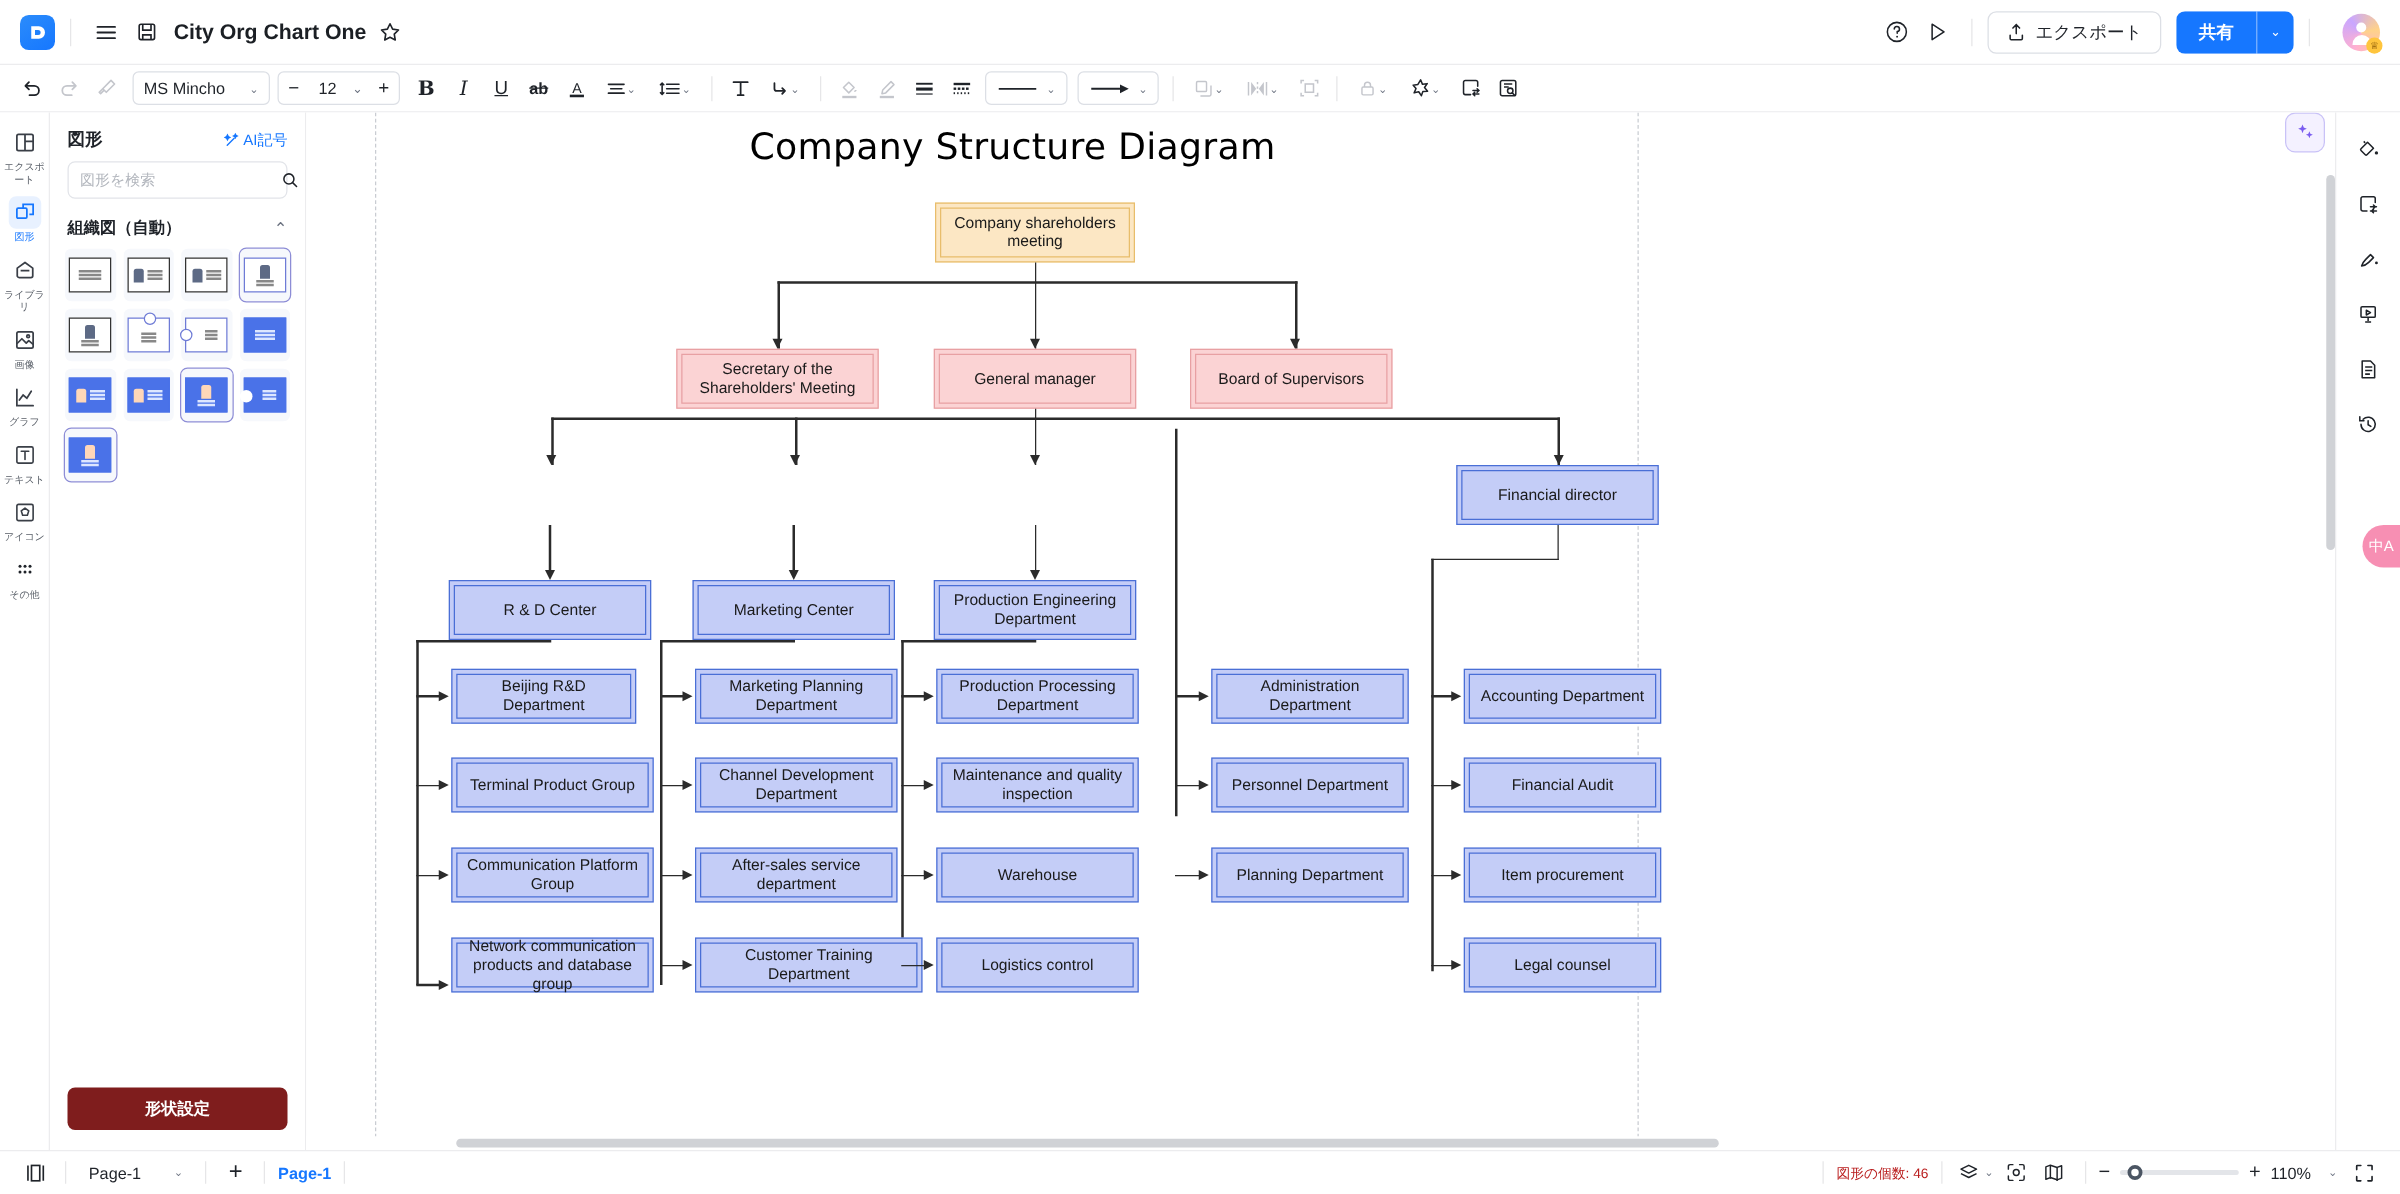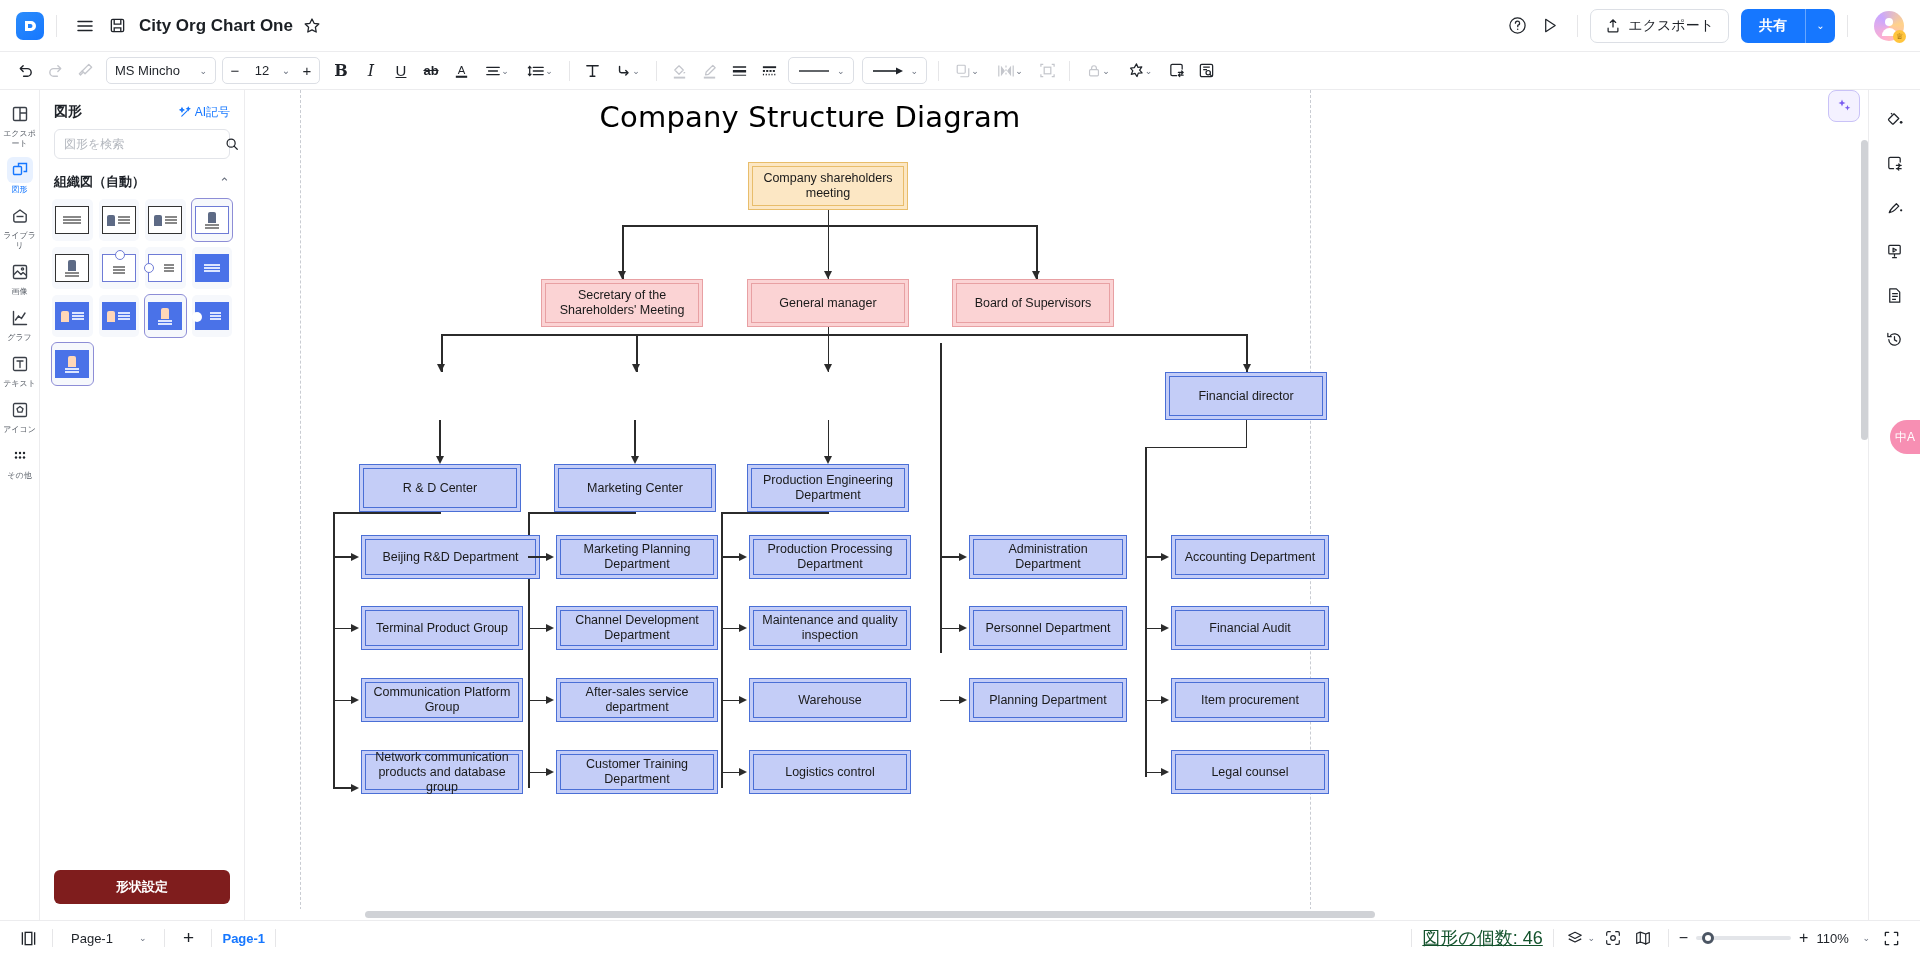--- a/index.html
+++ b/index.html
@@ -215,21 +215,21 @@
   .statusbar {
     position:absolute; bottom:0; left:0; width:1920px; height:35px;
     background:#fff; border-top:1px solid #ececee;
     display:flex; align-items:center; padding:0 14px; font-size:13px; color:#1f2329;
   }
   .pagesel {
     display:flex;align-items:center;gap:26px;padding:0 8px;height:24px;cursor:pointer;font-size:13px;
   }
   .ssep { width:1px;height:18px;background:#e6e6e8;margin:0 10px; }
   .page-tab { color:#1677ff;font-weight:bold;font-size:13px;cursor:pointer; }
-  .count { font-size:18px;color:#14532d;white-space:nowrap;text-decoration:underline; }
+  .count { font-size:11px;color:#b91c1c;white-space:nowrap; }
   .zoomrow { display:flex;align-items:center;gap:8px; }
   .zslider { width:95px;height:4px;border-radius:2px;background:#e3e5e9;position:relative; }
   .zslider .knob { position:absolute;left:6px;top:-4px;width:12px;height:12px;border-radius:50%;background:#fff;border:3px solid #4b5563; }
   .zval { font-size:13px;min-width:38px; }
   svg { display:block; }
 </style>
 </head>
 <body>
 
 <div class="topbar">
@@ -780,21 +780,21 @@
       <span class="lbl">Production Engineering Department</span>
     </div>
 
     <div class="conn" style="left:88px;top:422px;width:1.6px;height:276px"></div>
     <div class="conn" style="left:88px;top:422px;width:108px;height:1.6px"></div>
     <div class="conn" style="left:283px;top:422px;width:1.6px;height:276px"></div>
     <div class="conn" style="left:283px;top:422px;width:108px;height:1.6px"></div>
     <div class="conn" style="left:476px;top:422px;width:1.6px;height:276px"></div>
     <div class="conn" style="left:476px;top:422px;width:108px;height:1.6px"></div>
 
-    <div class="node blue" style="left:116px;top:445px;width:179px;height:44px">
+    <div class="node blue" style="left:116px;top:445px;width:148px;height:44px">
       <span class="inner"></span>
       <span class="lbl">Beijing R&amp;D Department</span>
     </div>
     <div class="node blue" style="left:116px;top:516px;width:162px;height:44px">
       <span class="inner"></span>
       <span class="lbl">Terminal Product Group</span>
     </div>
     <div class="node blue" style="left:116px;top:588px;width:162px;height:44px">
       <span class="inner"></span>
       <span class="lbl">Communication Platform Group</span>
@@ -817,21 +817,21 @@
       <span class="lbl">Marketing Planning Department</span>
     </div>
     <div class="node blue" style="left:311px;top:516px;width:162px;height:44px">
       <span class="inner"></span>
       <span class="lbl">Channel Development Department</span>
     </div>
     <div class="node blue" style="left:311px;top:588px;width:162px;height:44px">
       <span class="inner"></span>
       <span class="lbl">After-sales service department</span>
     </div>
-    <div class="node blue" style="left:311px;top:660px;width:162px;height:44px">
+    <div class="node blue" style="left:311px;top:660px;width:182px;height:44px">
       <span class="inner"></span>
       <span class="lbl">Customer Training Department</span>
     </div>
     <div class="conn" style="left:283px;top:466px;width:20px;height:1.6px"></div>
     <div class="arrow right" style="left:301px;top:462.8px"></div>
     <div class="conn" style="left:283px;top:537.5px;width:20px;height:1.6px"></div>
     <div class="arrow right" style="left:301px;top:534.3px"></div>
     <div class="conn" style="left:283px;top:609.5px;width:20px;height:1.6px"></div>
     <div class="arrow right" style="left:301px;top:606.3px"></div>
     <div class="conn" style="left:283px;top:681.5px;width:20px;height:1.6px"></div>

